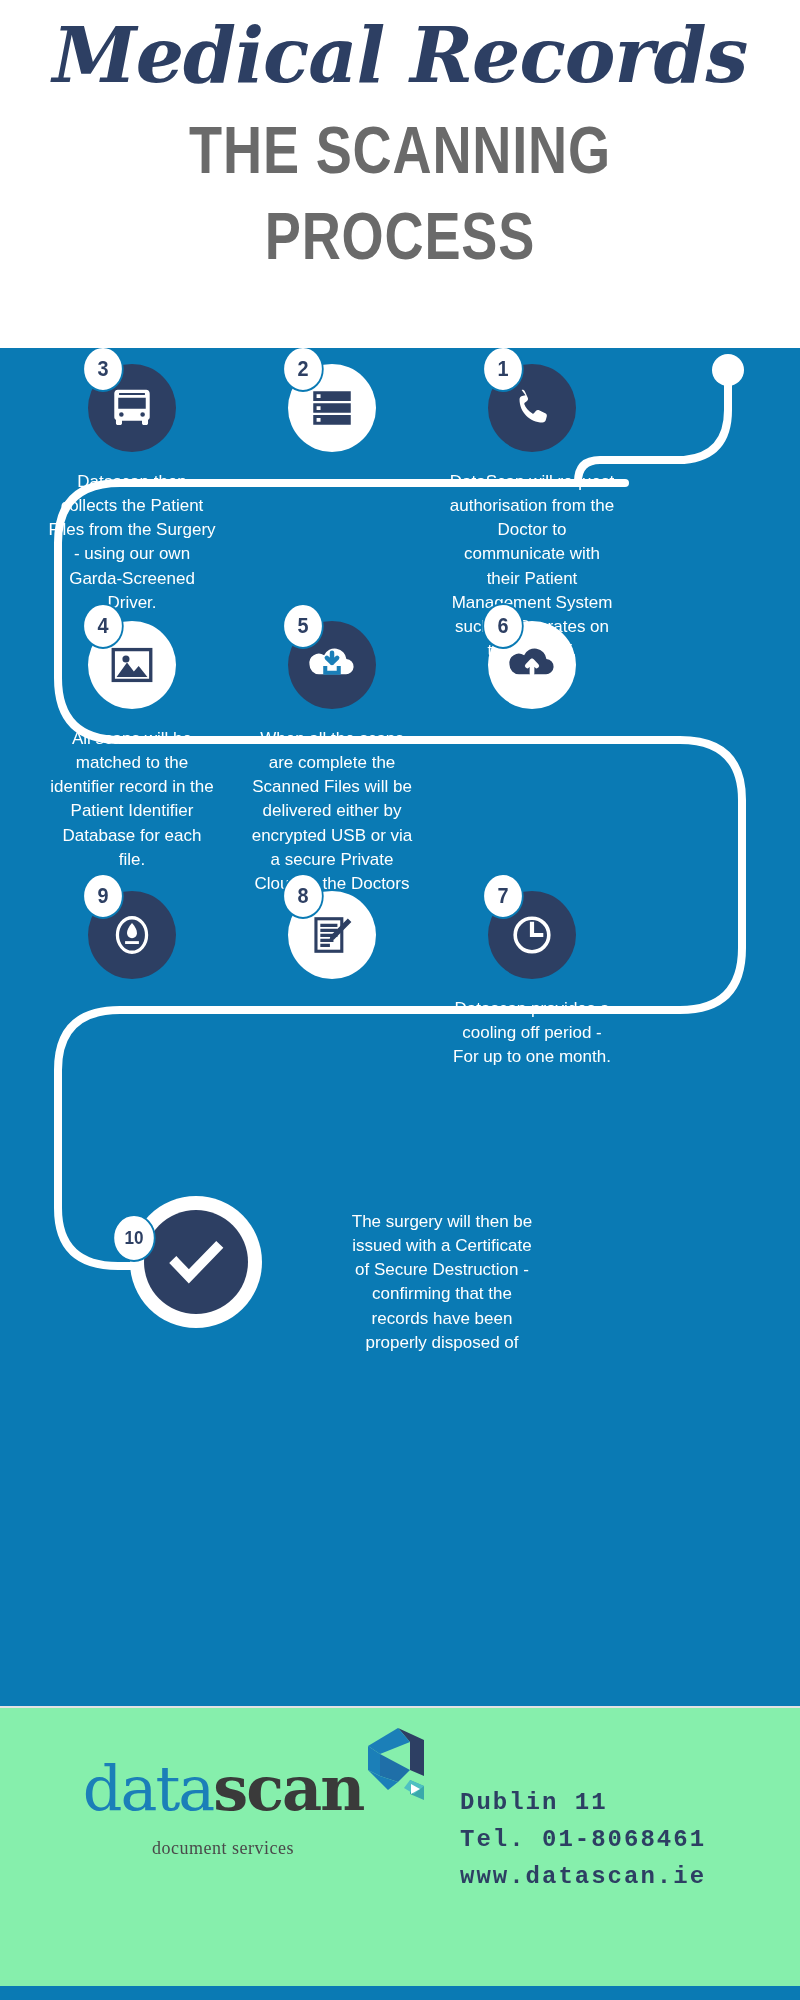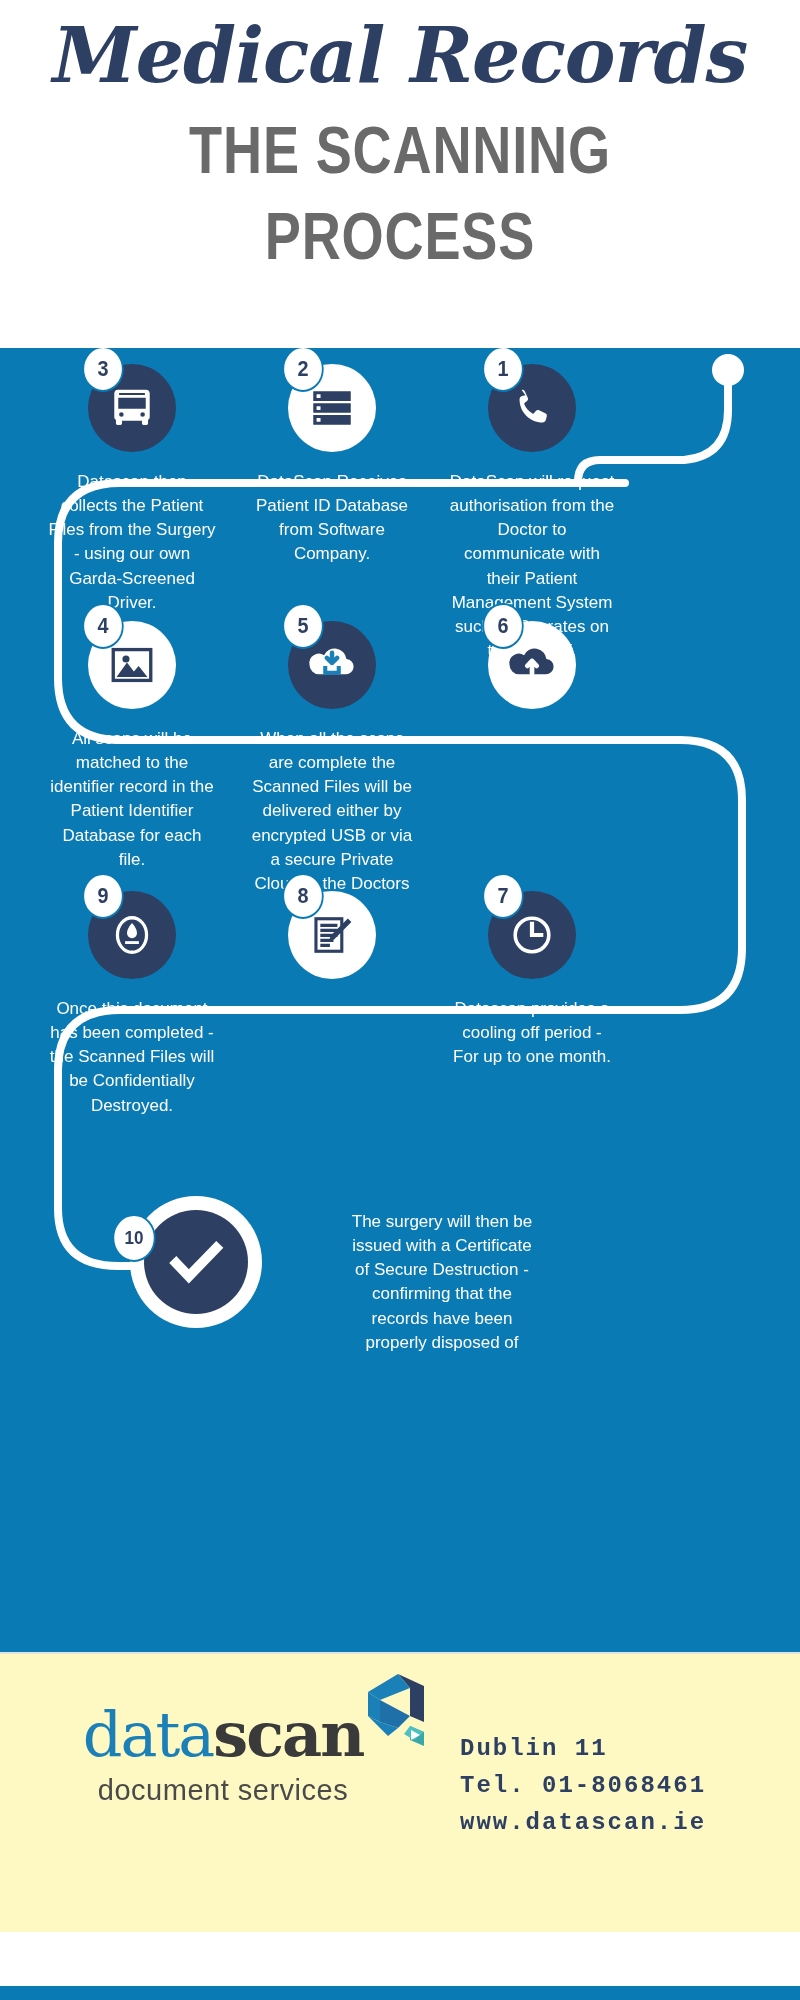--- a/index.html
+++ b/index.html
@@ -92,39 +92,39 @@
     position:absolute;top:26px;left:50%;margin-left:-86px;
     width:44px;height:44px;border-radius:50%;
     background:#ffffff;border:2px solid #0a7ab4;
     color:#2d3f63;font-weight:bold;font-size:19px;
     display:flex;align-items:center;justify-content:center;z-index:4;
     transform:scaleX(0.9);
   }
 
   
   .footer{
-    position:absolute;left:0;top:1652px;width:800px;height:280px;
-    background:#fef9c3;
+    position:absolute;left:0;top:1706px;width:800px;height:280px;
+    background:#86efac;
   }
   .footer-rule{
     position:absolute;left:0;top:0;width:800px;height:2px;background:#e3e3e3;
   }
   .logo-wrap{position:absolute;left:28px;top:52px;width:390px;text-align:center;}
   .logo-word{
     font-family:"DejaVu Serif", serif;
     font-size:62px;line-height:1;
     letter-spacing:-2px;
     white-space:nowrap;
   }
   .logo-data{color:#1b7fb8;font-weight:normal;}
   .logo-scan{color:#3a3a3a;font-weight:bold;}
   .logo-tag{
-    margin-top:8px;
-    font-family:Liberation Sans, sans-serif;
-    font-size:29px;color:#4a4a4a;letter-spacing:0.5px;
+    margin-top:18px;
+    font-family:Liberation Serif, serif;
+    font-size:18px;color:#4a4a4a;letter-spacing:0.5px;
   }
   .logo-mark{position:absolute;left:330px;top:-34px;width:78px;height:86px;}
   .contact{
     position:absolute;left:460px;top:78px;
     color:#2d3f63;
     font-family:"Liberation Mono", monospace;
     font-weight:bold;
     font-size:24px;line-height:1.55;
     letter-spacing:2.0px;
     white-space:nowrap;
@@ -187,21 +187,20 @@
         <div class="node">
           <div class="badge">2</div>
           <div class="circle light">
             <svg width="50" height="50" viewBox="0 0 24 24" fill="#2d3f63">
               <path d="M3 4h18v4.6H3V4zm1.6 1.4v1.8h1.9V5.4H4.6z"></path>
               <path d="M3 9.7h18v4.6H3V9.7zm1.6 1.4v1.8h1.9v-1.8H4.6z"></path>
               <path d="M3 15.4h18V20H3v-4.6zm1.6 1.4v1.8h1.9v-1.8H4.6z"></path>
             </svg>
           </div>
         </div>
-        <div class="desc">DataScan Receives Patient ID Database from Software Company.</div>
       </div>
 
       <div class="col" style="left:432px;">
         <div class="node">
           <div class="badge">1</div>
           <div class="circle dark">
             <svg width="46" height="46" viewBox="0 0 24 24" fill="#ffffff">
               <path d="M6.6 2.6c.7-.2 1.4.1 1.7.8l1.5 3.2c.3.6.1 1.3-.4 1.7l-1.2 1c-.2.2-.3.5-.2.8.6 1.6 2.2 3.6 4.2 4.8.3.2.6.1.8-.1l1-1.2c.4-.5 1.1-.7 1.7-.4l3.2 1.5c.7.3 1 1 .8 1.7l-.5 1.8c-.2.8-.9 1.3-1.7 1.3-6.6 0-12-5.4-12-12 0-.8.5-1.5 1.3-1.7l1.8-.5z"></path>
             </svg>
           </div>
@@ -259,21 +258,20 @@
         <div class="node">
           <div class="badge">9</div>
           <div class="circle dark">
             <svg width="46" height="46" viewBox="0 0 24 24" fill="none">
               <ellipse cx="12" cy="12" rx="7.6" ry="9" stroke="#ffffff" stroke-width="1.7"></ellipse>
               <path d="M12 5.8c1.8 2.1 2.6 3.7 2.6 5.2 0 1.6-1.2 2.7-2.6 2.7s-2.6-1.1-2.6-2.7c0-1.5.8-3.1 2.6-5.2z" fill="#ffffff"></path>
               <rect x="8.4" y="15.2" width="7.2" height="1.5" fill="#ffffff"></rect>
             </svg>
           </div>
         </div>
-        <div class="desc">Once this document has been completed - the Scanned Files will be Confidentially Destroyed.</div>
       </div>
 
       <div class="col" style="left:232px;">
         <div class="node">
           <div class="badge">8</div>
           <div class="circle light">
             <svg width="50" height="50" viewBox="0 0 24 24" fill="none">
               <rect x="4.3" y="4.2" width="12.4" height="15.6" stroke="#2d3f63" stroke-width="1.5"></rect>
               <g stroke="#2d3f63" stroke-width="1.5">
                 <path d="M6.4 7.4h8.2M6.4 9.8h8.2M6.4 12.2h8.2M6.4 14.6h6.3M6.4 17h4.6"></path>

